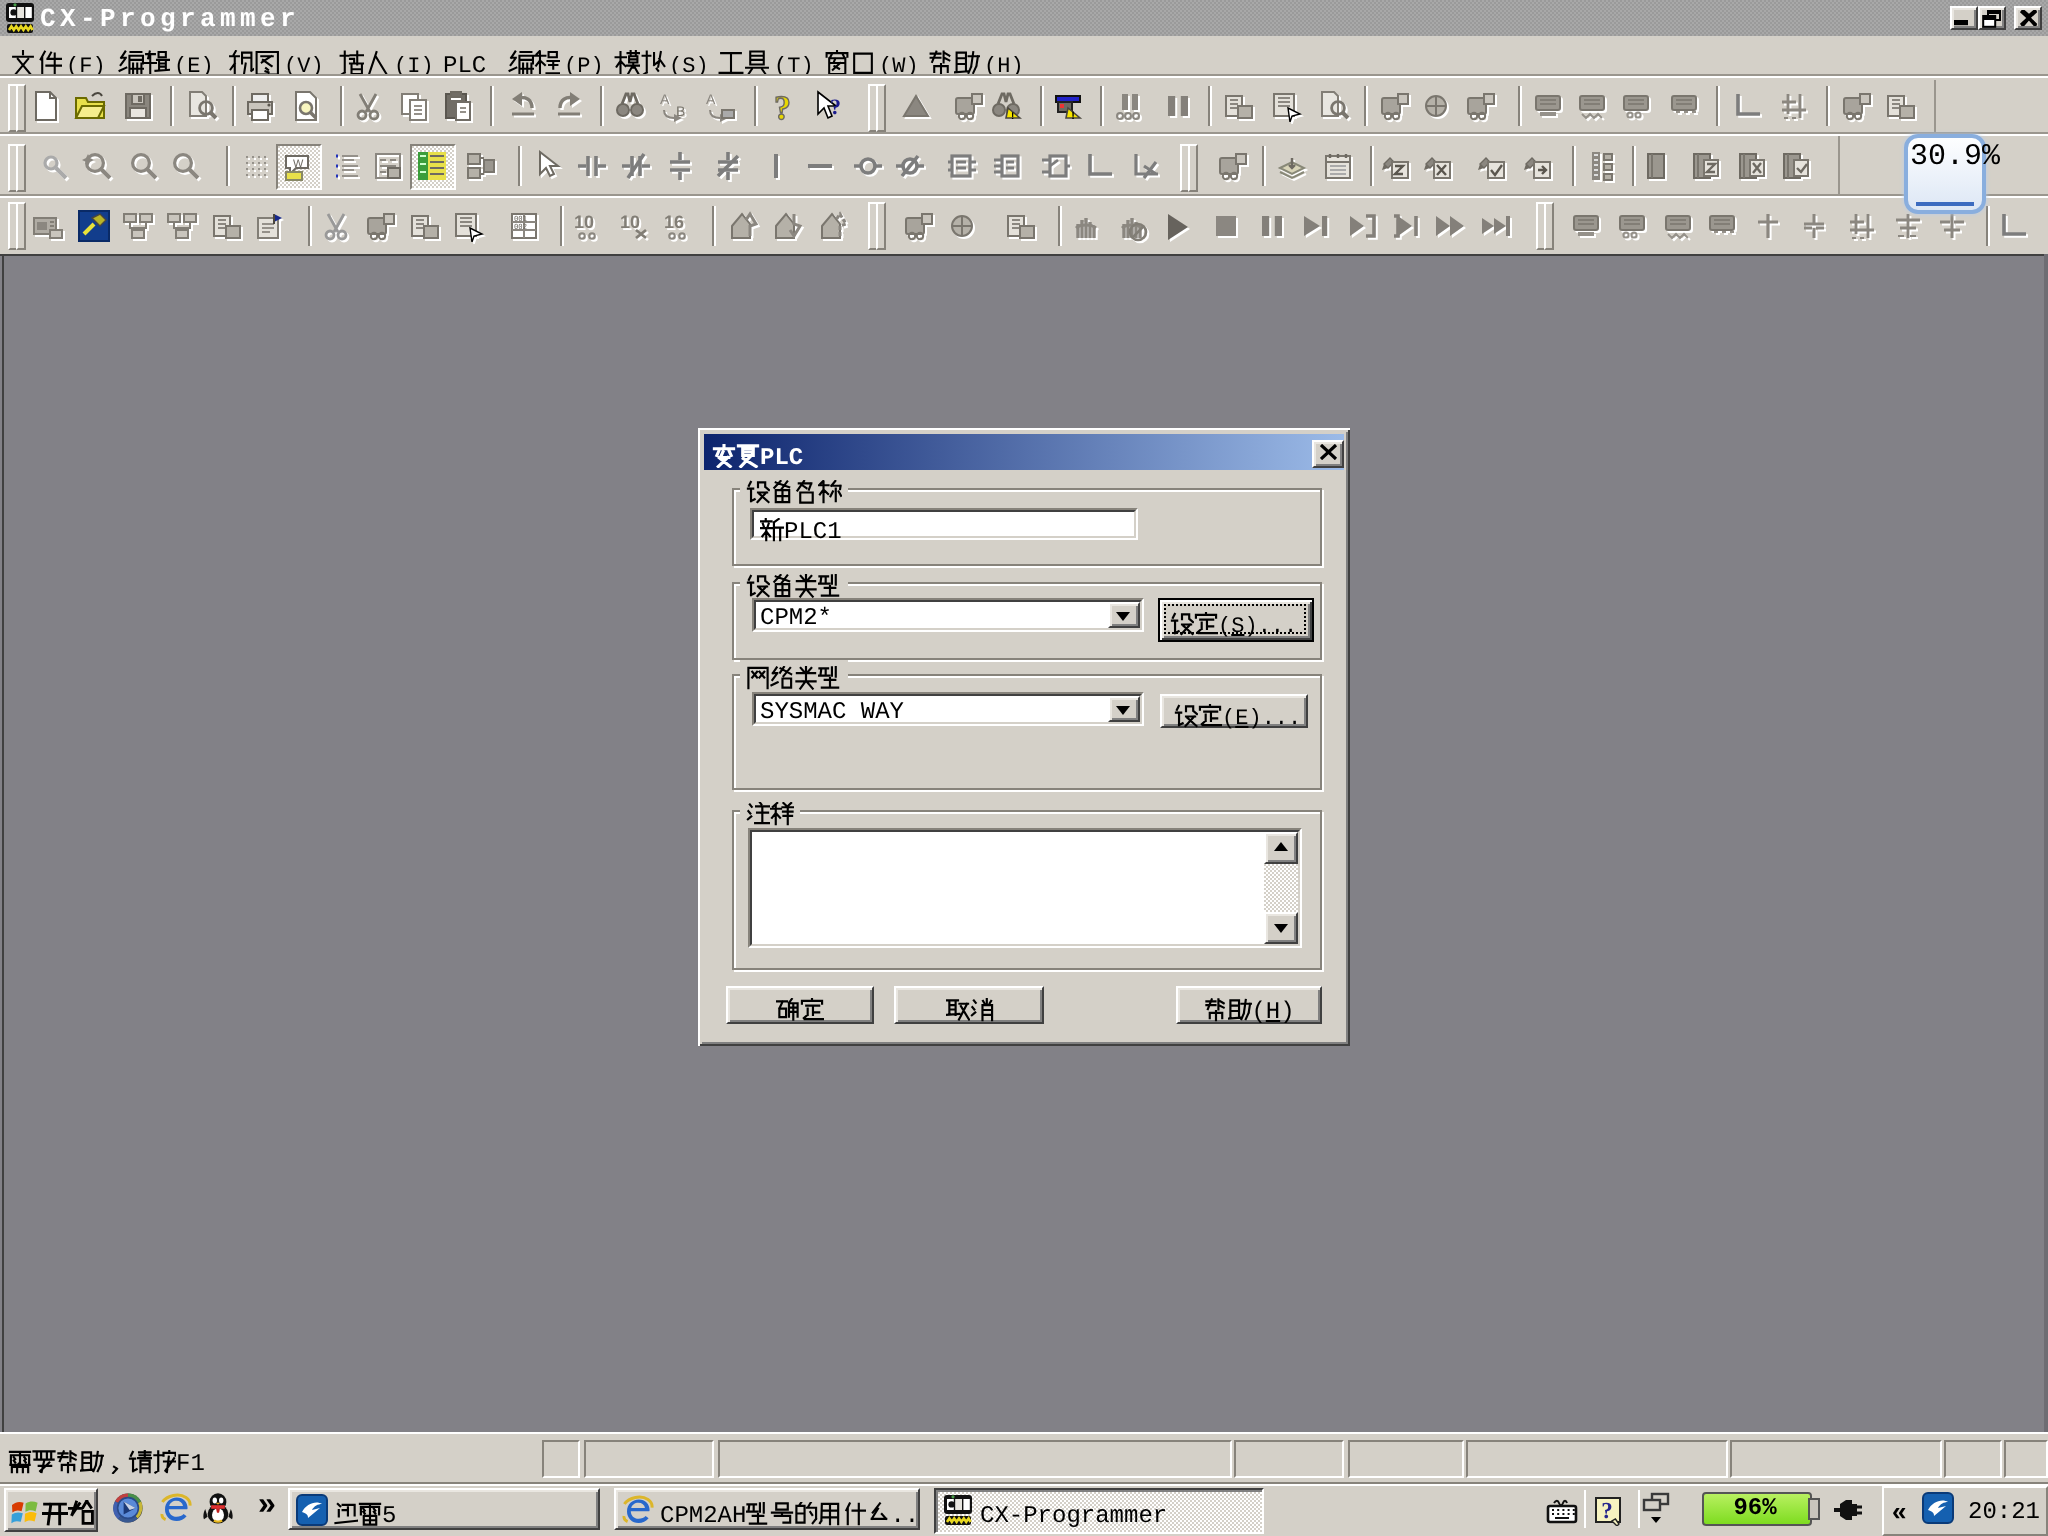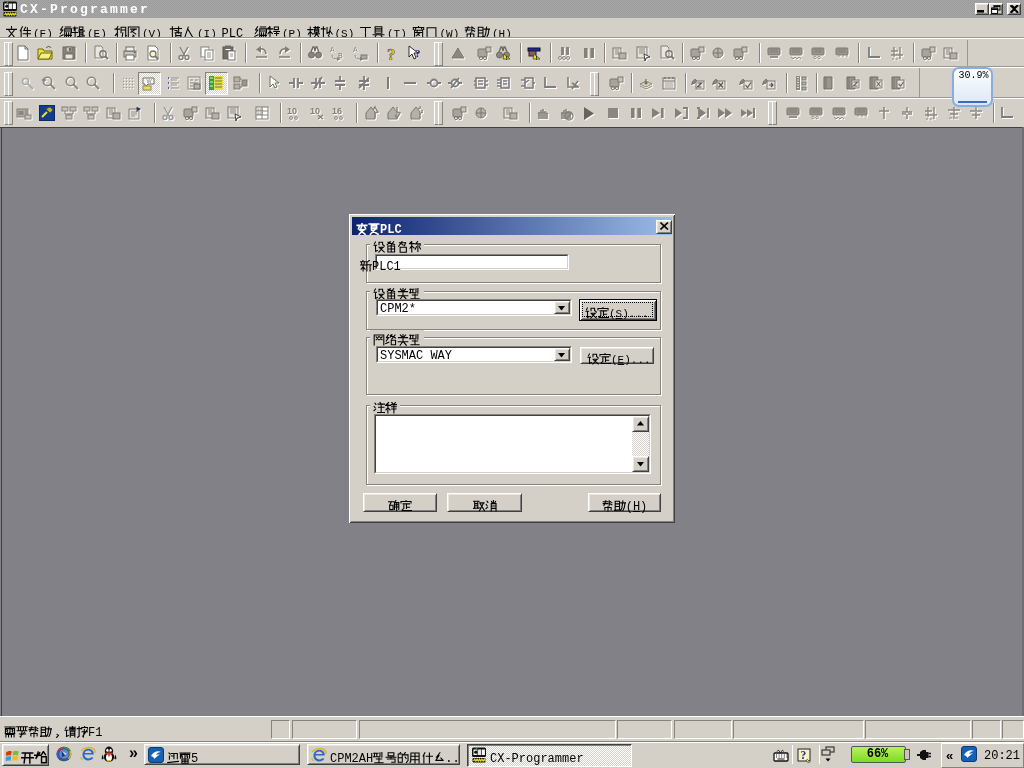--- a/index.html
+++ b/index.html
@@ -704,21 +704,21 @@
       <path d="M20 8 L12 24 M8 36 L30 36 M21 36 L21 88 M21 88 L36 80 M50 10 L50 30 M50 10 L80 10 M80 10 L80 28 M84 32 L96 42 M50 52 L88 52 M84 52 L48 92 M56 58 L94 92" stroke="#000" stroke-width="9" fill="none" stroke-linecap="square"></path>
     </svg><svg style="width:12px;height:12px;vertical-align:-2px;margin:0 0px" viewBox="0 0 100 100">
       <path d="M44 4 L18 32 M24 10 L80 30 M72 6 L48 38 M24 42 L80 42 M24 42 L24 92 M80 42 L80 92 M52 42 L52 92 M24 67 L80 67 M24 92 L80 92" stroke="#000" stroke-width="9" fill="none" stroke-linecap="square"></path>
     </svg><svg style="width:12px;height:12px;vertical-align:-2px;margin:0 0px" viewBox="0 0 100 100">
       <path d="M42 4 L14 44 M20 14 L72 14 M72 14 L62 40 M38 24 L52 34 M26 52 L78 52 M26 52 L26 94 M78 52 L78 94 M26 94 L78 94" stroke="#000" stroke-width="9" fill="none" stroke-linecap="square"></path>
     </svg><svg style="width:12px;height:12px;vertical-align:-2px;margin:0 0px" viewBox="0 0 100 100">
       <path d="M22 4 L10 16 M2 22 L44 22 M23 10 L23 92 M23 40 L8 60 M23 40 L42 58 M72 4 L56 24 M56 24 L94 24 M94 24 L92 38 M74 36 L74 88 M62 48 L52 68 M86 48 L96 66" stroke="#000" stroke-width="9" fill="none" stroke-linecap="square"></path>
     </svg></div>
 <div style="position:absolute;left:375px;top:254px;width:194px;height:16px;box-sizing:border-box;background:#fff;border-top:1px solid #87837b;border-left:1px solid #87837b;border-bottom:1px solid #fff;border-right:1px solid #fff;"></div>
 <div style="position:absolute;left:376px;top:255px;width:192px;height:14px;box-sizing:border-box;border-top:1px solid #404040;border-left:1px solid #404040;border-bottom:1px solid #d4d0c8;border-right:1px solid #d4d0c8;"></div>
-<div style="position:absolute;left:360px;top:256px;white-space:nowrap;"><svg style="width:12px;height:12px;vertical-align:-2px;margin:0 0px" viewBox="0 0 100 100">
+<div style="position:absolute;left:380px;top:256px;white-space:nowrap;"><svg style="width:12px;height:12px;vertical-align:-2px;margin:0 0px" viewBox="0 0 100 100">
       <path d="M24 2 L24 10 M4 14 L48 14 M12 24 L16 36 M36 24 L32 36 M2 42 L50 42 M26 42 L26 92 M26 56 L10 76 M26 56 L42 76 M78 4 L58 18 M58 18 L58 92 M58 40 L96 40 M84 40 L84 92" stroke="#000" stroke-width="9" fill="none" stroke-linecap="square"></path>
     </svg><span style="font-family:Liberation Mono,monospace;font-size:12px;">PLC1</span></div>
 <div style="position:absolute;left:366px;top:291px;width:293px;height:37px;border:1px solid #87837b;box-shadow:1px 1px 0 #fff, inset 1px 1px 0 #fff;"></div>
 <div style="position:absolute;left:370px;top:284px;background:#d4d0c8;padding:0 3px;white-space:nowrap;"><svg style="width:12px;height:12px;vertical-align:-2px;margin:0 0px" viewBox="0 0 100 100">
       <path d="M20 8 L12 24 M8 36 L30 36 M21 36 L21 88 M21 88 L36 80 M50 10 L50 30 M50 10 L80 10 M80 10 L80 28 M84 32 L96 42 M50 52 L88 52 M84 52 L48 92 M56 58 L94 92" stroke="#000" stroke-width="9" fill="none" stroke-linecap="square"></path>
     </svg><svg style="width:12px;height:12px;vertical-align:-2px;margin:0 0px" viewBox="0 0 100 100">
       <path d="M44 4 L18 32 M24 10 L80 30 M72 6 L48 38 M24 42 L80 42 M24 42 L24 92 M80 42 L80 92 M52 42 L52 92 M24 67 L80 67 M24 92 L80 92" stroke="#000" stroke-width="9" fill="none" stroke-linecap="square"></path>
     </svg><svg style="width:12px;height:12px;vertical-align:-2px;margin:0 0px" viewBox="0 0 100 100">
       <path d="M50 2 L50 58 M12 30 L88 30 M28 8 L42 24 M72 8 L58 24 M10 64 L90 64 M48 64 L26 94 M52 64 L78 94" stroke="#000" stroke-width="9" fill="none" stroke-linecap="square"></path>
     </svg><svg style="width:12px;height:12px;vertical-align:-2px;margin:0 0px" viewBox="0 0 100 100">
@@ -806,21 +806,21 @@
     </svg></div>
 <div style="position:absolute;left:588px;top:493px;width:73px;height:19px;">
     <div class="btn" style="position:absolute;inset:0;"></div>
   </div>
 <div style="position:absolute;left:588px;top:496px;width:73px;text-align:center;white-space:nowrap;"><svg style="width:12px;height:12px;vertical-align:-2px;margin:0 0px" viewBox="0 0 100 100">
       <path d="M10 14 L48 14 M10 30 L48 30 M32 6 L16 46 M60 6 L60 48 M62 10 L82 22 M62 30 L82 40 M50 54 L50 92 M24 62 L24 84 M76 62 L76 84 M24 62 L76 62" stroke="#000" stroke-width="9" fill="none" stroke-linecap="square"></path>
     </svg><svg style="width:12px;height:12px;vertical-align:-2px;margin:0 0px" viewBox="0 0 100 100">
       <path d="M10 10 L46 10 M10 10 L10 80 M46 10 L46 80 M10 32 L46 32 M10 54 L46 54 M2 86 L54 82 M56 24 L96 24 M74 8 L66 64 M66 64 L56 88 M92 24 L86 62 M86 62 L74 88" stroke="#000" stroke-width="9" fill="none" stroke-linecap="square"></path>
     </svg><span style="font-family:Liberation Mono,monospace;font-size:12px;">(<u>H</u>)</span></div>
 <div style="position:absolute;left:952px;top:67px;width:41px;height:40px;box-sizing:border-box;border-radius:7px;border:2px solid #89aede;background:linear-gradient(#fdfeff,#dde7f5);box-shadow:0 0 2px #b8cdea;z-index:30;"></div>
-<div style="position:absolute;left:955px;top:70px;width:37px;text-align:center;font-family:Liberation Mono,monospace;font-size:10px;z-index:31;">30.9%</div>
+<div style="position:absolute;left:955px;top:70px;width:37px;text-align:center;font-family:Liberation Mono,monospace;font-size:15px;z-index:31;">30.9%</div>
 <div style="position:absolute;left:958px;top:101px;width:29px;height:2px;background:#3c6cc0;z-index:31;"></div>
 <div style="position:absolute;left:0;top:716px;width:1024px;height:25px;background:#d4d0c8;border-top:1px solid #fff;box-sizing:border-box;"></div>
 <div style="position:absolute;left:4px;top:722px;white-space:nowrap;"><svg style="width:12px;height:12px;vertical-align:-2px;margin:0 0px" viewBox="0 0 100 100">
       <path d="M8 8 L92 8 M50 8 L50 54 M12 22 L12 54 M88 22 L88 54 M12 22 L88 22 M24 30 L30 38 M68 30 L74 38 M24 44 L30 52 M68 44 L74 52 M48 54 L40 62 M10 62 L90 62 M16 70 L16 92 M84 70 L84 92 M16 70 L84 70 M38 70 L38 92 M62 70 L62 92" stroke="#000" stroke-width="9" fill="none" stroke-linecap="square"></path>
     </svg><svg style="width:12px;height:12px;vertical-align:-2px;margin:0 0px" viewBox="0 0 100 100">
       <path d="M6 6 L94 6 M20 6 L20 40 M80 6 L80 40 M38 14 L38 40 M62 14 L62 40 M10 40 L90 40 M50 48 L40 92 M28 66 L80 66 M34 88 L72 52" stroke="#000" stroke-width="9" fill="none" stroke-linecap="square"></path>
     </svg><svg style="width:12px;height:12px;vertical-align:-2px;margin:0 0px" viewBox="0 0 100 100">
       <path d="M10 14 L48 14 M10 30 L48 30 M32 6 L16 46 M60 6 L60 48 M62 10 L82 22 M62 30 L82 40 M50 54 L50 92 M24 62 L24 84 M76 62 L76 84 M24 62 L76 62" stroke="#000" stroke-width="9" fill="none" stroke-linecap="square"></path>
     </svg><svg style="width:12px;height:12px;vertical-align:-2px;margin:0 0px" viewBox="0 0 100 100">
       <path d="M10 10 L46 10 M10 10 L10 80 M46 10 L46 80 M10 32 L46 32 M10 54 L46 54 M2 86 L54 82 M56 24 L96 24 M74 8 L66 64 M66 64 L56 88 M92 24 L86 62 M86 62 L74 88" stroke="#000" stroke-width="9" fill="none" stroke-linecap="square"></path>
@@ -945,21 +945,21 @@
     <text x="4.6" y="12.2" font-size="11.5" font-weight="bold" fill="#26268c" font-family="serif">?</text>
     <path d="M10 13.5l2.5 2.5 1-1-1.8-2.5z" fill="#f7f3c0" stroke="#222" stroke-width="0.7"></path>
   </svg>
 <svg style="position:absolute;left:820px;top:746px;" width="16" height="16" viewBox="0 0 16 16">
     <rect x="6" y="1" width="8" height="5" fill="none" stroke="#3a3a3a" stroke-width="1.2"></rect>
     <rect x="2" y="4" width="8" height="5" fill="#d4d0c8" stroke="#3a3a3a" stroke-width="1.2"></rect>
     <path d="M5.5 12.5h5L8 15.5z" fill="#000"></path>
   </svg>
 <div style="position:absolute;left:851px;top:746px;width:53px;height:15px;background:linear-gradient(#b8f060,#7edc20);border:1px solid #555;border-radius:2px;"></div>
 <div style="position:absolute;left:904px;top:749px;width:4px;height:9px;background:#c9c5bd;border:1px solid #555;"></div>
-<div style="position:absolute;left:851px;top:747px;width:53px;text-align:center;font-family:Liberation Mono,monospace;font-size:12px;font-weight:bold;">66%</div>
+<div style="position:absolute;left:851px;top:747px;width:53px;text-align:center;font-family:Liberation Mono,monospace;font-size:12px;font-weight:bold;">96%</div>
 <svg style="position:absolute;left:916px;top:747px;" width="16" height="16" viewBox="0 0 16 16">
     <path d="M1 8h3" stroke="#111" stroke-width="2"></path>
     <path d="M4 5v6l3 2h3V3H7z" fill="#111"></path>
     <rect x="10" y="5" width="2.5" height="6" fill="#111"></rect>
     <path d="M12.5 6.5H15M12.5 9.5H15" stroke="#111" stroke-width="1.6"></path>
   </svg>
 <div style="position:absolute;left:941px;top:743px;width:81px;height:23px;border-top:1px solid #fff;border-left:1px solid #fff;border-bottom:1px solid #87837b;border-right:1px solid #87837b;"></div>
 <div style="position:absolute;left:946px;top:748px;font-size:13px;font-weight:bold;">«</div>
 <svg style="position:absolute;left:961px;top:746px;" width="16" height="16" viewBox="0 0 16 16">
     <rect x="0.5" y="0.5" width="15" height="15" rx="2.5" fill="#1560b0" stroke="#0a3a78"></rect>

